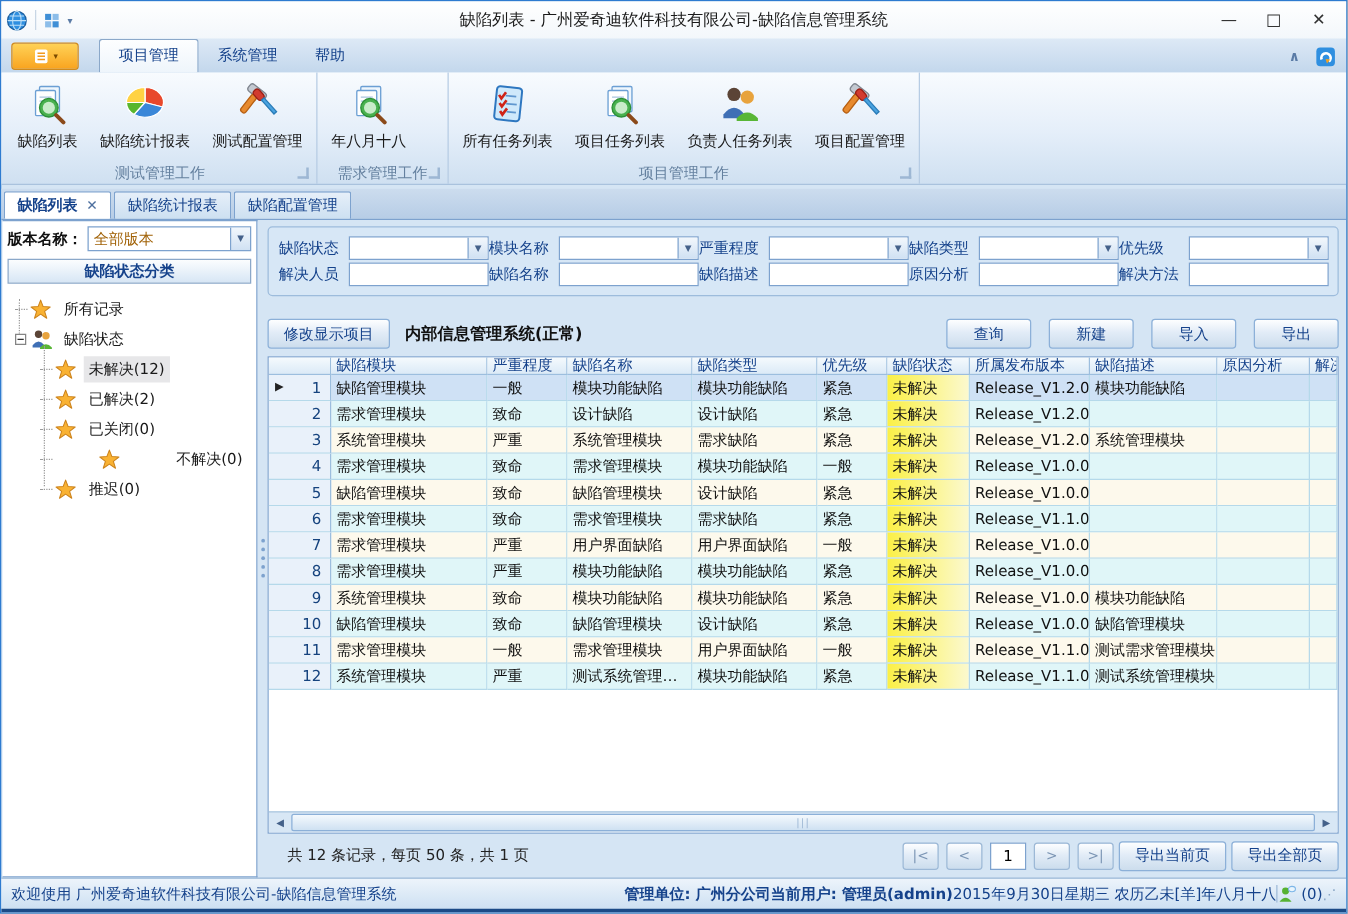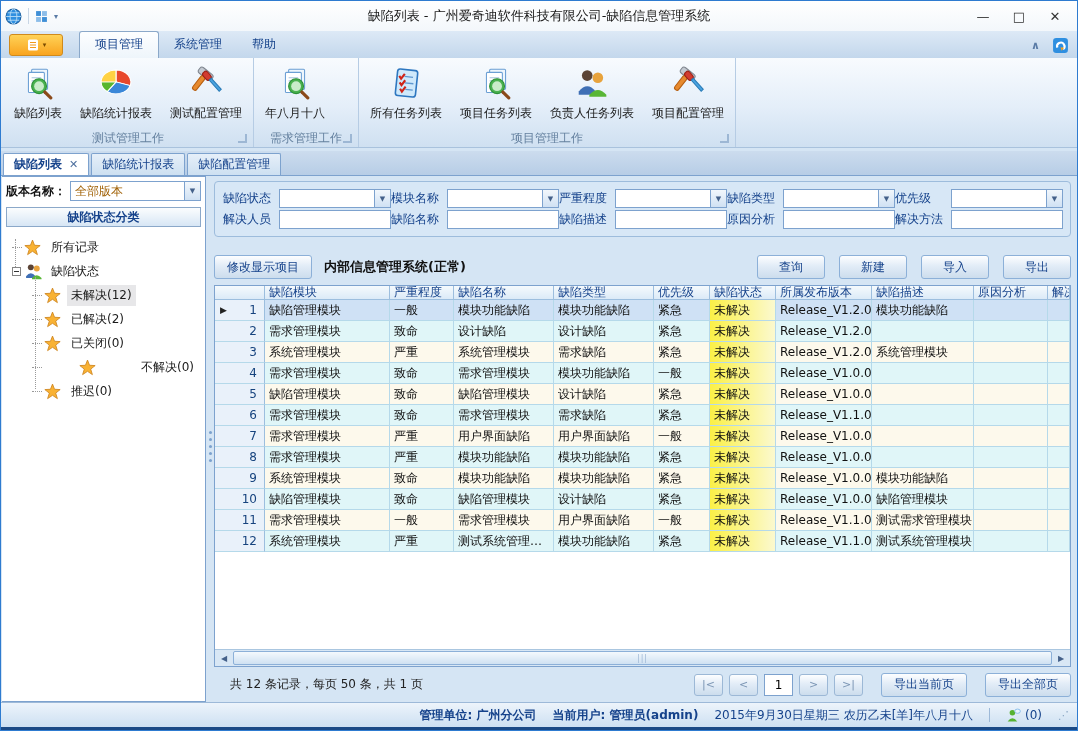--- a/index.html
+++ b/index.html
@@ -119,28 +119,28 @@
   .hthumb { flex:1; margin:1px 0; background:linear-gradient(#f4f9fd,#cfe1f2); border:1px solid #8cb0d8;
             border-radius:2px; display:flex; align-items:center; justify-content:center;
             color:#9db7d4; font-size:8px; letter-spacing:1px; }
 
   .pager { height:35px; display:flex; align-items:center; padding-left:16px; color:#222; }
   .pager-right { margin-left:auto; display:flex; align-items:center; }
   .navbtn { width:29px; height:22px; background:linear-gradient(#fdfeff,#e2ecf7 45%,#ccdded);
             border:1px solid #9cb8d6; border-radius:3px; color:#7b95b4; display:flex; align-items:center;
             justify-content:center; font-size:11px; margin-left:6px; }
   .pageinput { width:29px; height:22px; border:1px solid #7da2ce; text-align:center; font:inherit; margin-left:6px; background:#fff; }
-  .exportbtn { margin-left:18px;font-family:Liberation Serif, serif; }
+  .exportbtn { margin-left:4px;font-family:Liberation Serif, serif; }
   .exportbtn:first-of-type { margin-left:26px; }
 
   
   .statusbar { position:absolute; left:0; right:0; bottom:0; height:28px;
                background:linear-gradient(#edf4fb,#cde0f2); border-top:1px solid #9db9d8;
                border-bottom:3px solid #1b4a86; display:flex; align-items:center; padding:0 8px; color:#15428b; }
-  .sb-right { margin-left:auto; display:flex; align-items:center; gap:16px; }
+  .sb-right { margin-left:auto; display:flex; align-items:center; }
   .sb-bold { font-weight:bold; }
   .sb-sep { width:1px; height:14px; background:#9db9d8; }
   .sb-msg { display:flex; align-items:center; gap:4px; }
   .gripsb { color:#8aa6c4; font-size:11px; }
 </style>
 </head>
 <body>
 
 <div class="window">
 
@@ -715,20 +715,21 @@
           <span class="navbtn">&gt;|</span>
           <span class="btn exportbtn">导出当前页</span>
           <span class="btn exportbtn">导出全部页</span>
         </div>
       </div>
 
     </div>
   </div>
 
   <div class="statusbar">
+    <span>欢迎使用 广州爱奇迪软件科技有限公司-缺陷信息管理系统</span>
     <div class="sb-right">
       <span class="sb-bold">管理单位: 广州分公司</span>
       <span class="sb-bold">当前用户: 管理员(admin)</span>
       <span>2015年9月30日星期三 农历乙未[羊]年八月十八</span>
       <span class="sb-sep"></span>
       <span class="sb-msg">
         <span class="icn" style="display: inline-flex; align-items: center;">
             <svg viewBox="0 0 14 14" width="15" height="15">
               <circle cx="6" cy="4.5" r="2.6" fill="#56b232"></circle>
               <path d="M1.5 12.5q4.5 -6 9 0z" fill="#56b232"></path>

